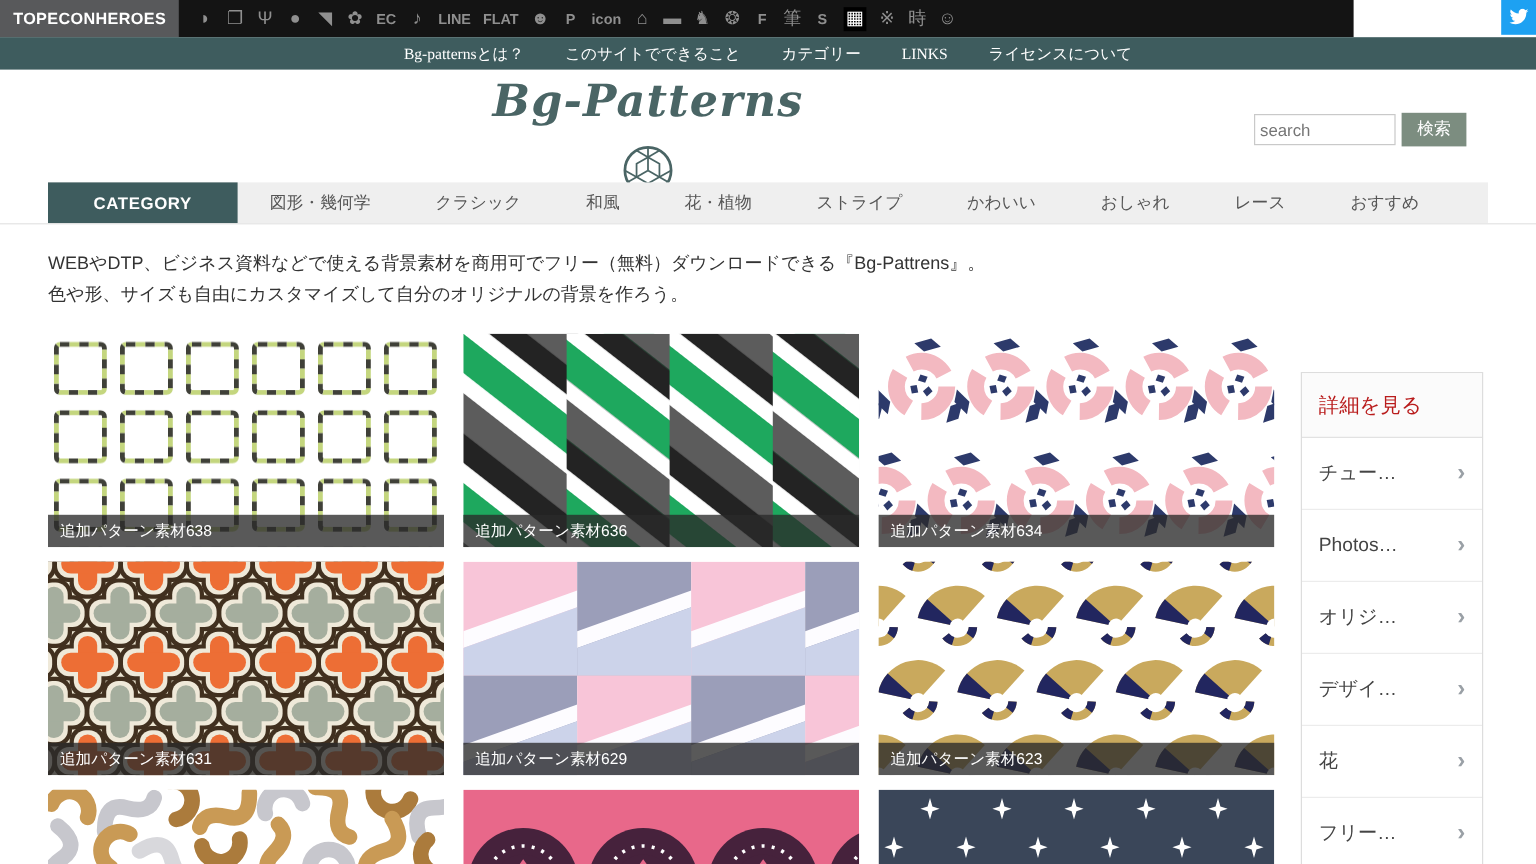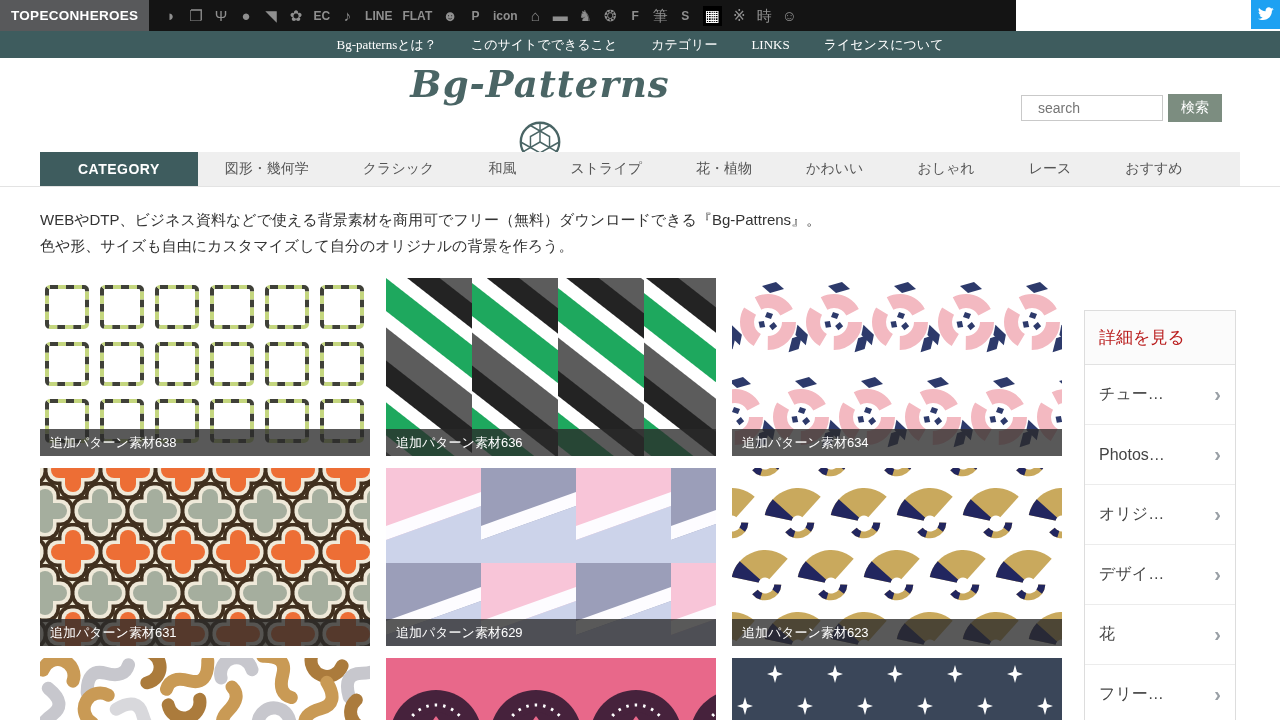--- a/index.html
+++ b/index.html
@@ -1,36 +1,36 @@
 <!DOCTYPE html>
 <html><head>
 <meta charset="utf-8">
 <style>
   html,body{margin:0;padding:0;}
   body{font-family:"Liberation Sans","DejaVu Sans",sans-serif;background:#fff;}
   .page{position:relative;width:1280px;height:720px;overflow:hidden;background:#fff;}
 
   
-  .topbar{position:absolute;top:0;left:0;width:1016px;height:31px;background:#141414;display:flex;align-items:center;}
+  .topbar{position:absolute;top:0;left:0;width:1128px;height:31px;background:#141414;display:flex;align-items:center;}
   .brand{background:#58595b;color:#fff;height:31px;line-height:31px;padding:0 11px;font-weight:bold;font-size:13.5px;letter-spacing:.3px;}
   .tb-icons{display:flex;align-items:center;gap:10px;margin-left:14px;}
   .tb-icon{color:#8f8f8f;font-size:15px;min-width:15px;text-align:center;line-height:1;cursor:pointer;}
   .tb-icon.txt{font-size:12px;font-weight:bold;letter-spacing:0;}
   .tb-icon.active{color:#fff;background:#000;padding:2px;font-size:16px;}
   .twitter{position:absolute;right:0;top:0;width:29px;height:29px;background:#1da1f2;display:flex;align-items:center;justify-content:center;cursor:pointer;}
 
   
   .nav2{position:absolute;top:31px;left:0;width:1280px;height:27px;background:#3e5c5e;display:flex;justify-content:center;align-items:center;gap:34px;font-family:Liberation Serif, serif;}
   .nav2 .nav-link{color:#fff;font-size:13px;cursor:pointer;text-decoration:none;}
 
   
   .logo-wrap{position:absolute;top:62px;left:0;width:1080px;display:flex;justify-content:center;align-items:center;gap:14px;flex-direction:column;}
   .logo-text{font-family:"DejaVu Serif","Liberation Serif",serif;font-style:italic;font-weight:bold;font-size:37px;color:#4a6565;letter-spacing:1px;cursor:pointer;}
   .searchbox{position:absolute;top:94px;right:58px;display:flex;align-items:center;gap:5px;}
-  .searchbox input{width:108px;height:24px;border:1px solid #c9c9c9;padding:0 16px;font-size:14px;color:#555;outline:none;}
+  .searchbox input{width:108px;height:24px;border:1px solid #c9c9c9;padding:0 4px;font-size:14px;color:#555;outline:none;}
   .searchbox button{height:28px;background:#7c8d80;color:#fff;border:none;padding:0 13px;font-size:14px;cursor:pointer;}
 
   
   .cats{position:absolute;top:152px;left:40px;width:1200px;height:34px;background:#efefef;display:flex;align-items:stretch;}
   .cat-first{background:#3e5c5e;color:#fff;display:flex;align-items:center;padding:0 38px;font-weight:bold;font-size:14px;letter-spacing:.5px;cursor:pointer;}
   .cat{display:flex;align-items:center;padding:0 27px;color:#555;font-size:14px;cursor:pointer;}
   .rule{position:absolute;top:186px;left:0;width:1280px;border-top:1px solid #e3e3e3;}
 
   
   .intro{position:absolute;top:207px;left:40px;font-size:15px;color:#333;line-height:26px;}
@@ -180,22 +180,22 @@
   <div class="searchbox">
     <input type="text" placeholder="search" style="">
     <button>検索</button>
   </div>
 
   <div class="cats">
     <div class="cat-first">CATEGORY</div>
     <div class="cat">図形・幾何学</div>
     <div class="cat">クラシック</div>
     <div class="cat">和風</div>
+    <div class="cat">花・植物</div>
     <div class="cat">ストライプ</div>
-    <div class="cat">花・植物</div>
     <div class="cat">かわいい</div>
     <div class="cat">おしゃれ</div>
     <div class="cat">レース</div>
     <div class="cat">おすすめ</div>
   </div>
   <div class="rule"></div>
 
   <div class="intro">
     <div>WEBやDTP、ビジネス資料などで使える背景素材を商用可でフリー（無料）ダウンロードできる『Bg-Pattrens』。</div>
     <div>色や形、サイズも自由にカスタマイズして自分のオリジナルの背景を作ろう。</div>

